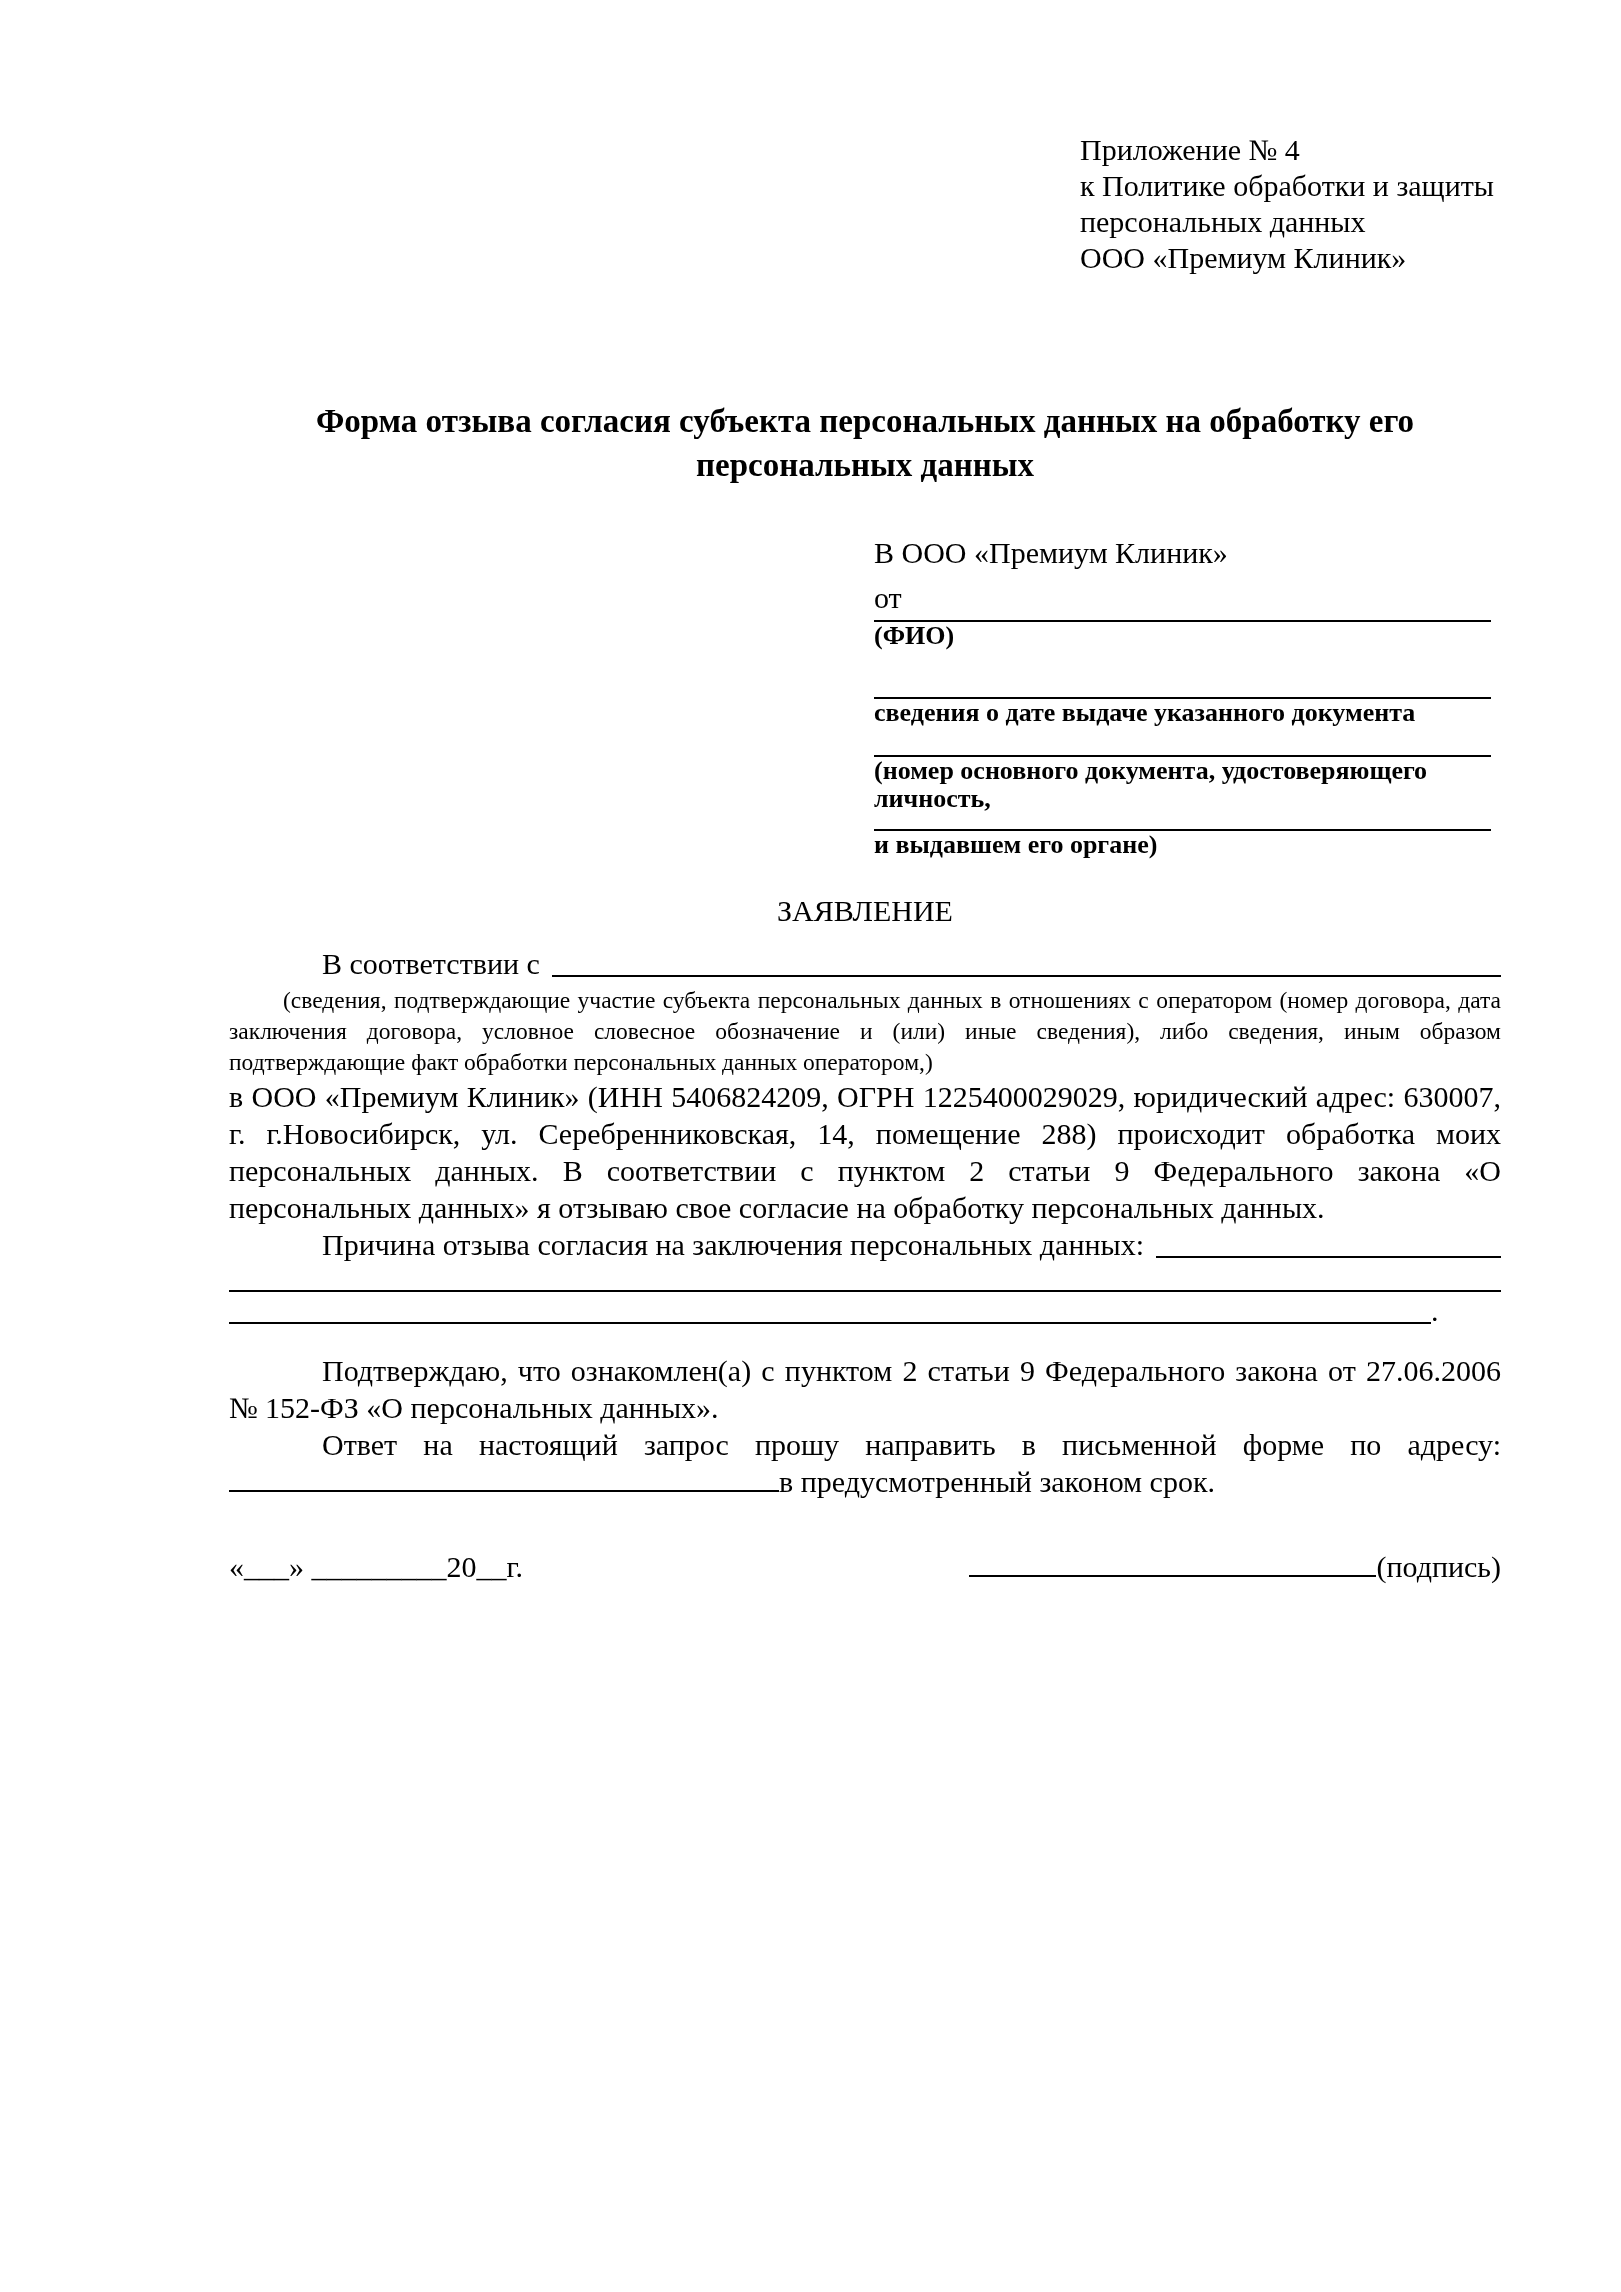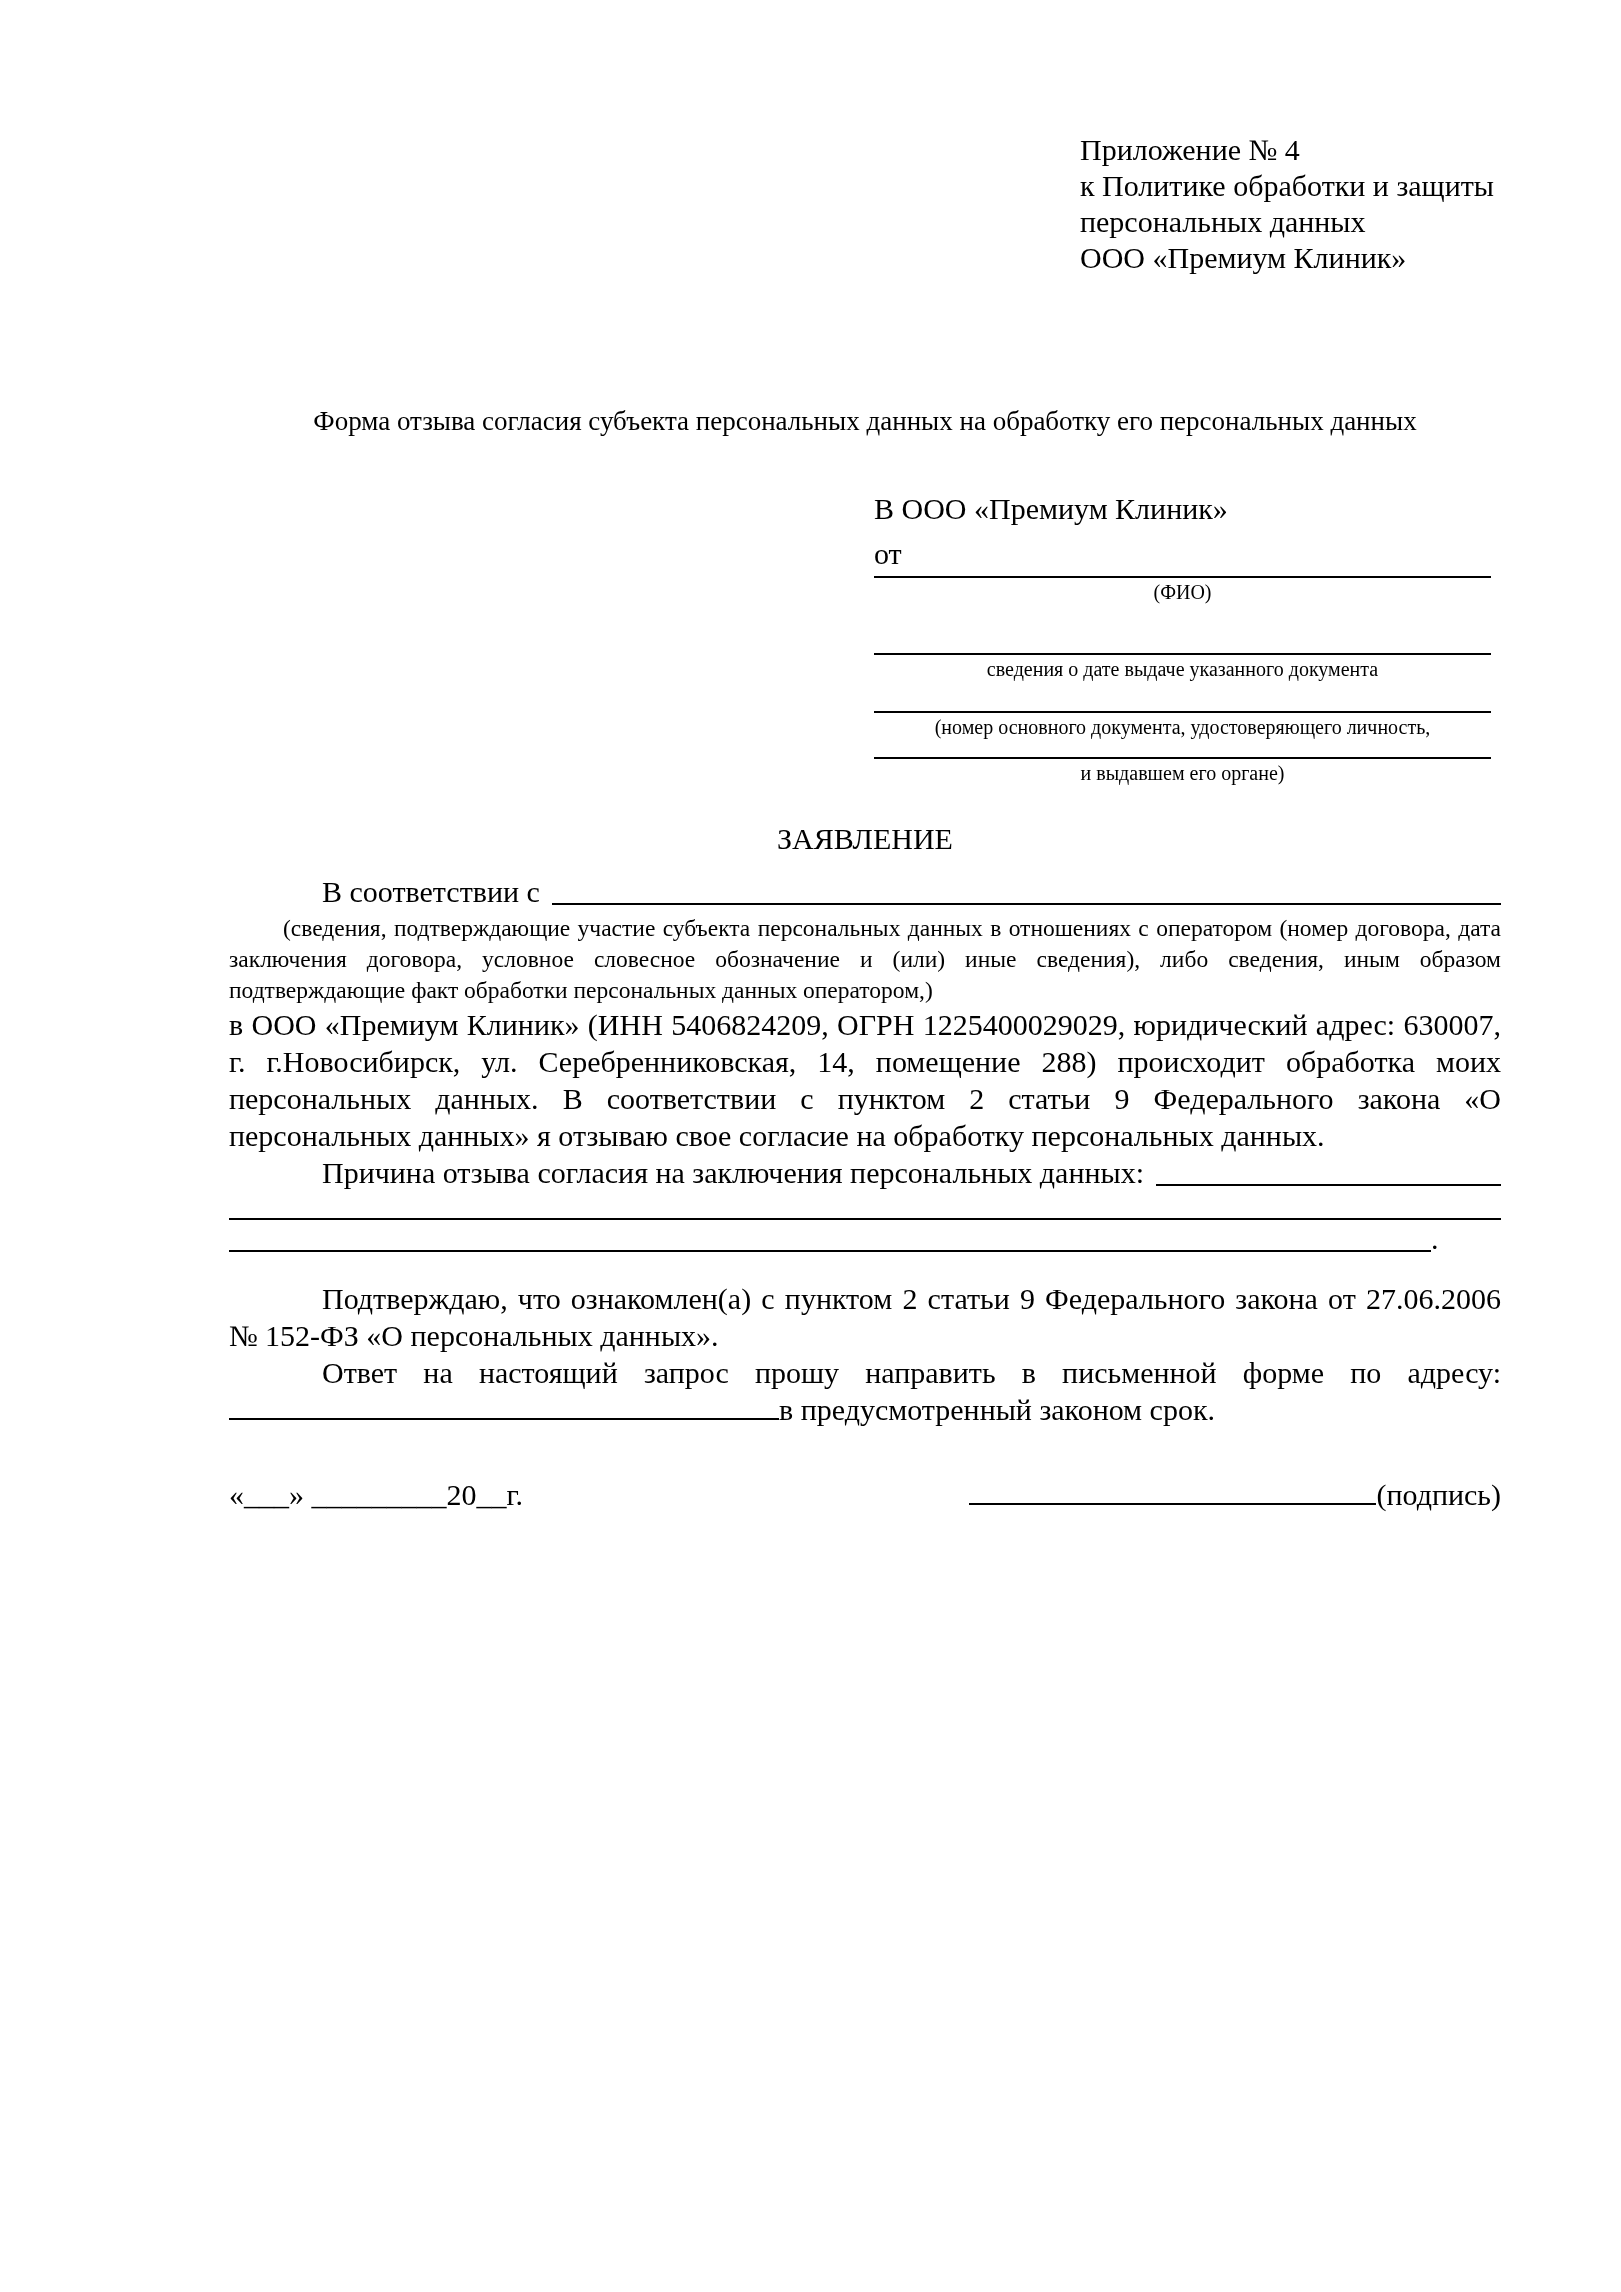--- a/index.html
+++ b/index.html
@@ -18,33 +18,34 @@
   }
 
   
   .hdr { margin: 132px 0 0 851px; line-height: 36px; }
 
   
   .title {
     margin: 123px auto 0 auto;
     max-width: 1166px;
     text-align: center;
-    font-weight: normal;
-    font-size: 27px;
+    font-weight: bold;
+    font-size: 33px;
     line-height: 44px;
   }
 
   
   .addr { margin: 43px 0 0 645px; width: 617px; }
   .addr-to, .addr-from { line-height: 45px; }
   .ffield {
     border-top: 2.9px solid #000000;
-    font-size: 20px;
+    font-size: 26px;
     line-height: 28px;
-    text-align: center;
+    text-align: left;
+    font-weight: bold;
   }
   .ffield.g1 { margin-top: 28px; }
   .ffield.g2 { margin-top: 47px; }
   .ffield.g3 { margin-top: 16px; }
 
   .stmt-head { margin-top: 33px; text-align: center; }
 
   .intro { margin-top: 15.7px; display: flex; padding-left: 93px; }
   .fill-grow {
     flex: 1;

